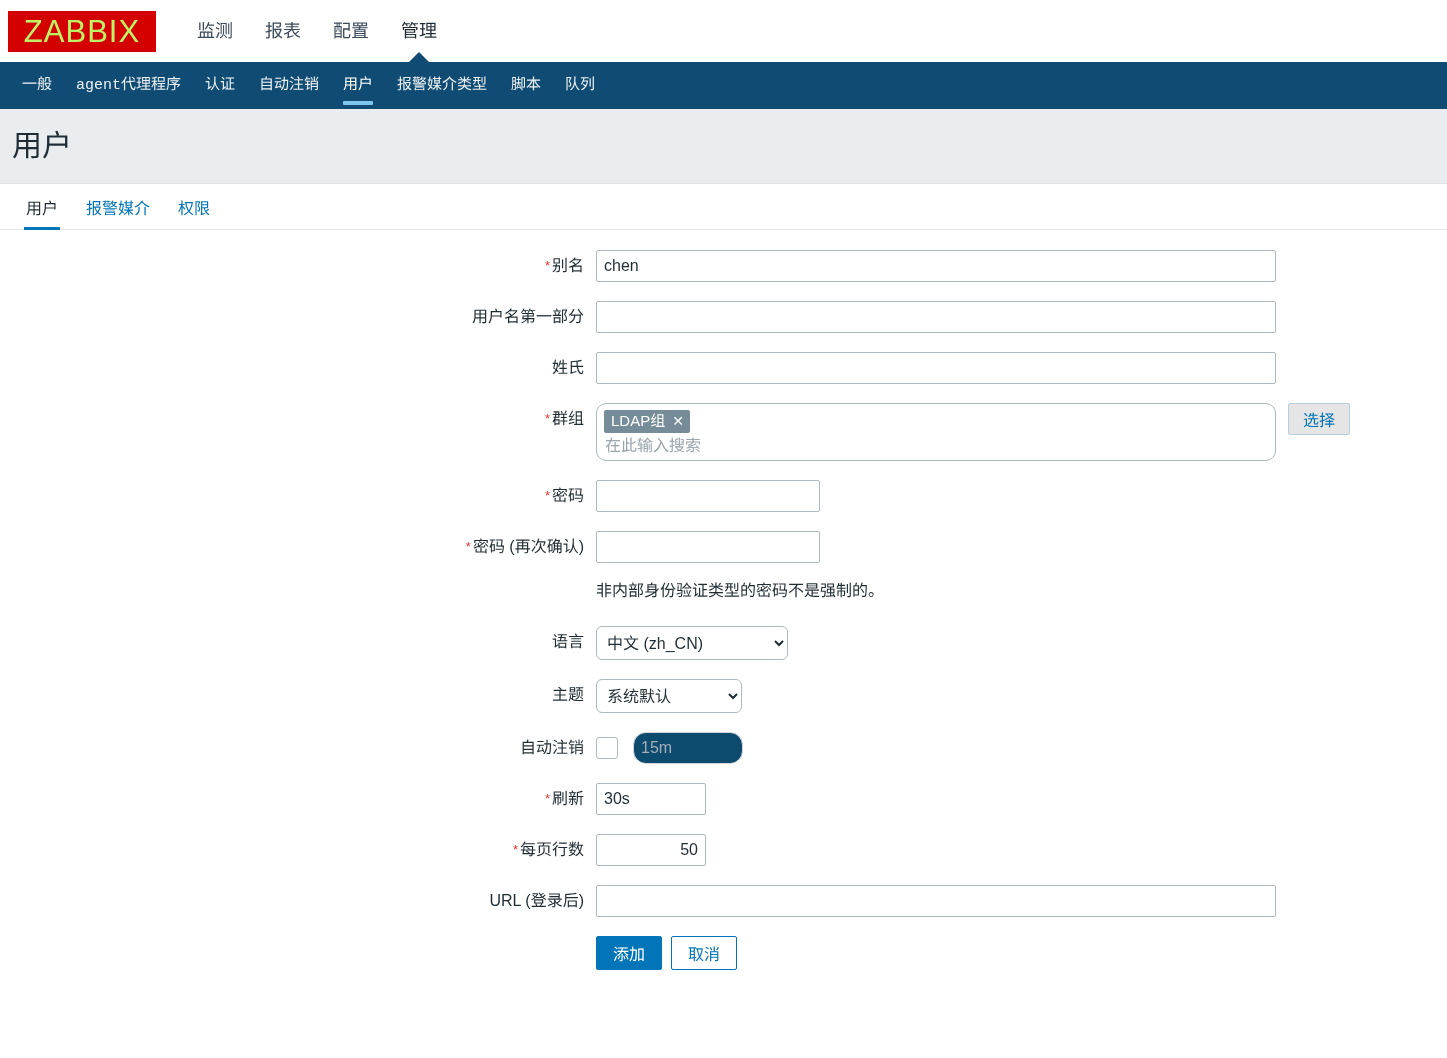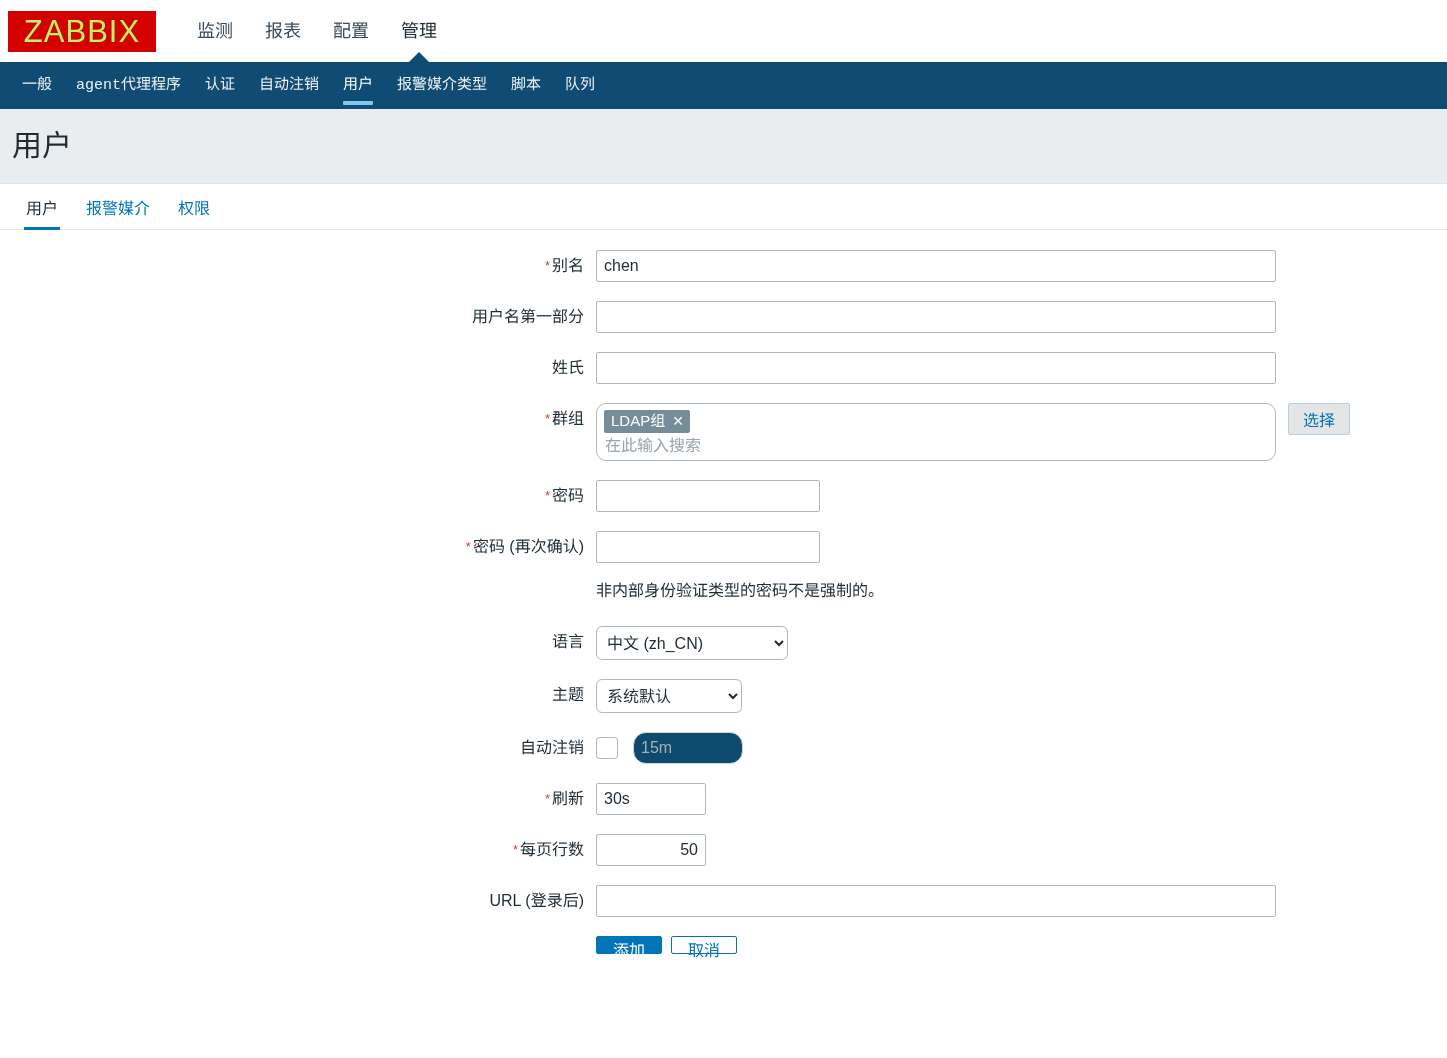--- a/index.html
+++ b/index.html
@@ -275,21 +275,21 @@
 
   .hint {
     font-size: 16px;
     color: #1f2c33;
     line-height: 22px;
     padding-top: 2px;
   }
   .row-hint { margin-bottom: 24px; margin-top: -4px; }
 
   .btn {
-    height: 18px;
+    height: 34px;
     padding: 0 16px;
     font-size: 16px;
     font-family: inherit;
     border-radius: 2px;
     cursor: pointer;
   }
   .btn-primary {
     background: #0275b8;
     border: 1px solid #0275b8;
     color: #ffffff;

